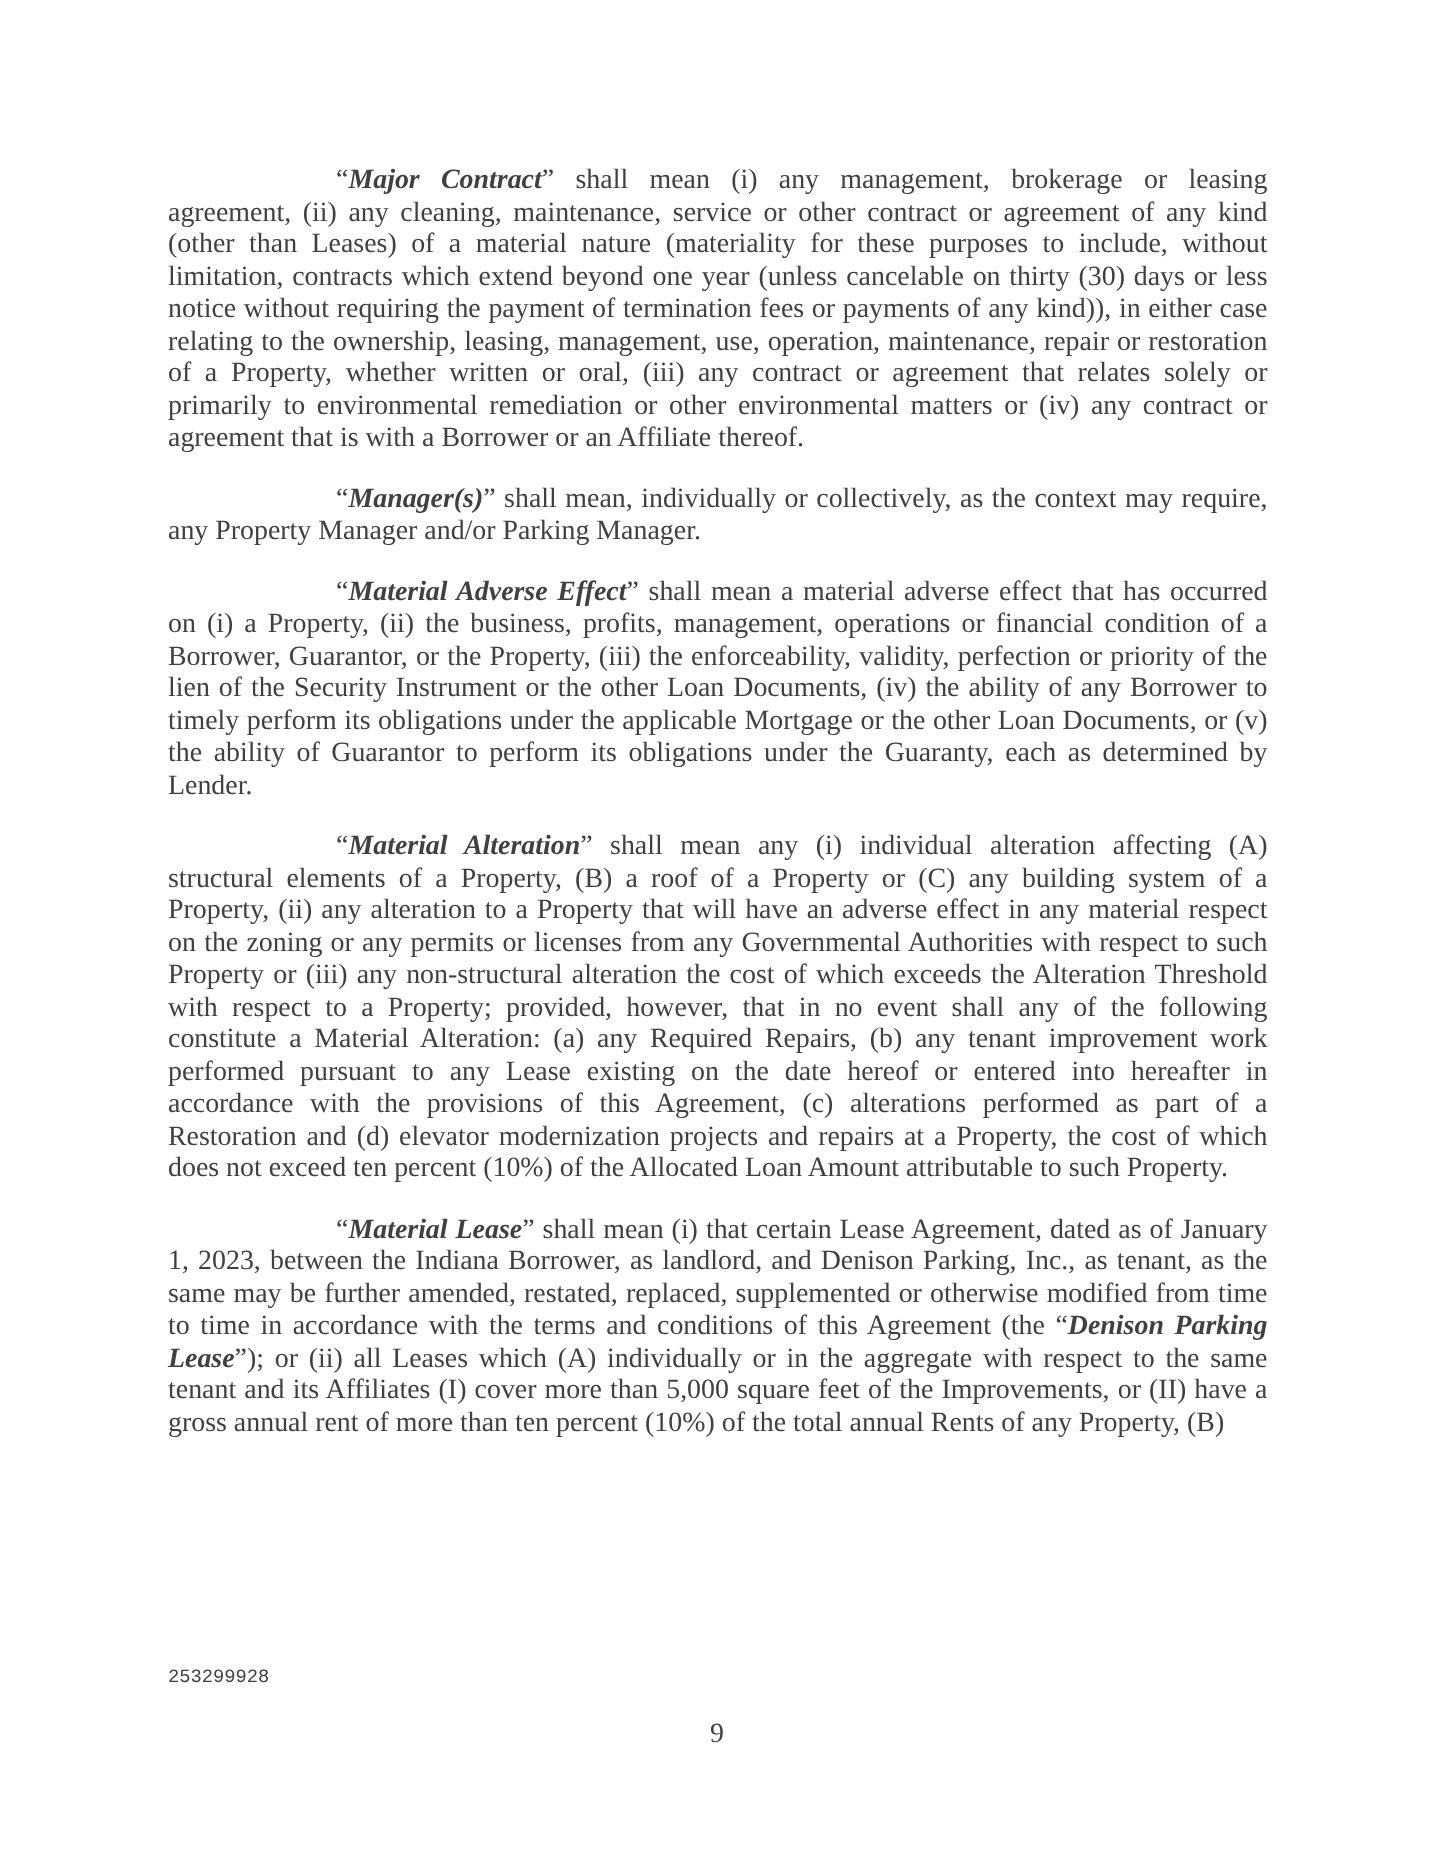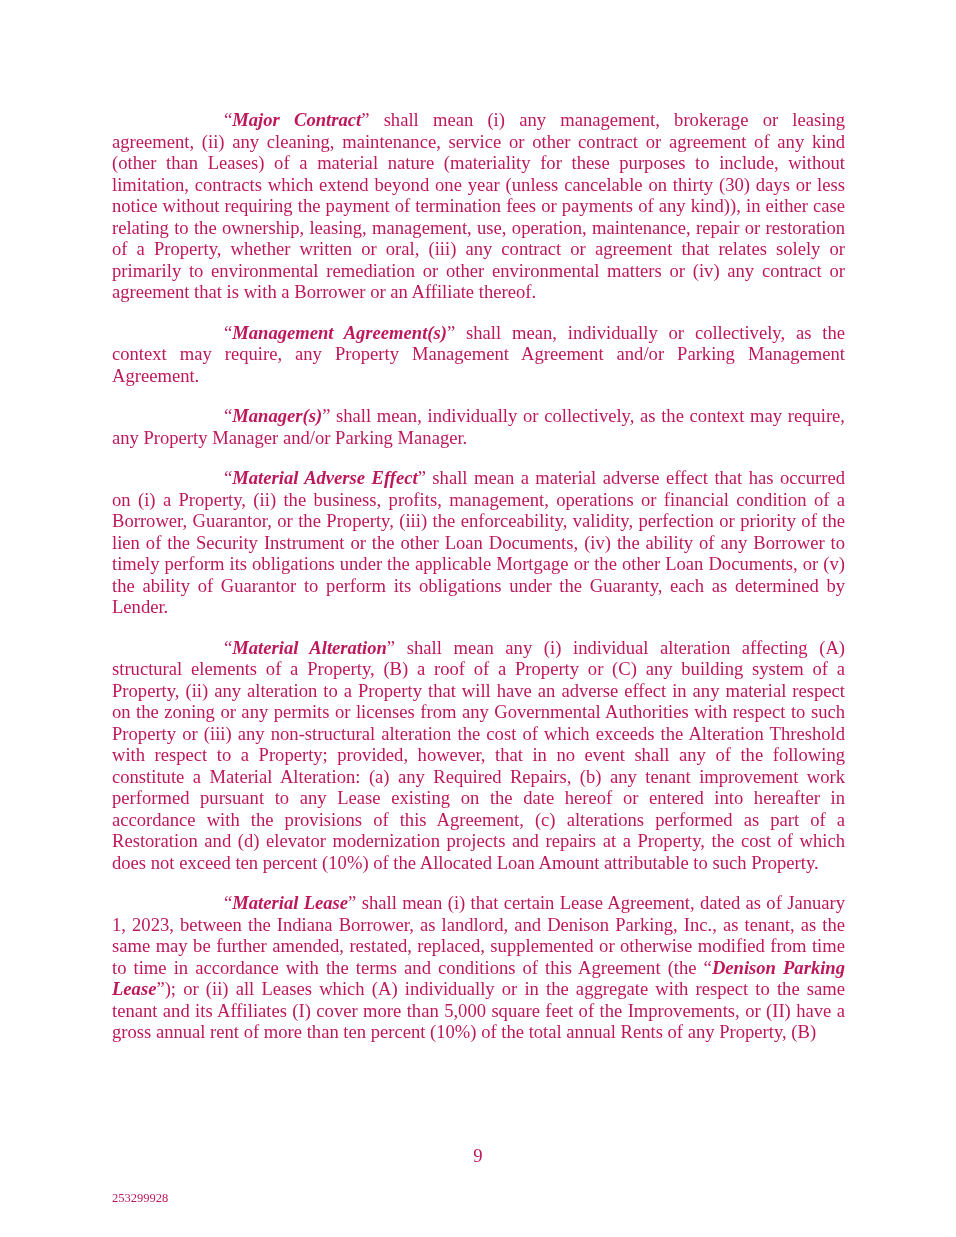--- a/index.html
+++ b/index.html
@@ -7,21 +7,21 @@
     padding: 0;
     background: #ffffff;
   }
   .page {
     position: relative;
     width: 956px;
     height: 1237px;
     background: #ffffff;
     overflow: hidden;
     font-family: "Liberation Serif", "DejaVu Serif", serif;
-    color: #be185d;
+    color: #404040;
   }
   .content {
     position: absolute;
     left: 112px;
     top: 109px;
     width: 733px;
     font-size: 18.6px;
     line-height: 21.5px;
     text-align: justify;
   }
@@ -41,32 +41,32 @@
     top: 1145px;
     left: 0;
     width: 956px;
     text-align: center;
     font-size: 18.6px;
     line-height: 21.5px;
   }
   .doc-id {
     position: absolute;
     left: 112px;
-    top: 1191px;
+    top: 1111px;
     font-size: 12.5px;
     line-height: 14px;
+    font-family: Liberation Mono, monospace;
   }
 </style>
 </head>
 <body>
 
 <div class="page">
   <div class="content">
     <p><span>“</span><span class="term">Major Contract</span><span>” shall mean (i) any management, brokerage or leasing agreement, (ii) any cleaning, maintenance, service or other contract or agreement of any kind (other than Leases) of a material nature (materiality for these purposes to include, without limitation, contracts which extend beyond one year (unless cancelable on thirty (30) days or less notice without requiring the payment of termination fees or payments of any kind)), in either case relating to the ownership, leasing, management, use, operation, maintenance, repair or restoration of a Property, whether written or oral, (iii) any contract or agreement that relates solely or primarily to environmental remediation or other environmental matters or (iv) any contract or agreement that is with a Borrower or an Affiliate thereof.</span></p>
-    <p><span>“</span><span class="term">Management Agreement(s)</span><span>” shall mean, individually or collectively, as the context may require, any Property Management Agreement and/or Parking Management Agreement.</span></p>
     <p><span>“</span><span class="term">Manager(s)</span><span>” shall mean, individually or collectively, as the context may require, any Property Manager and/or Parking Manager.</span></p>
     <p><span>“</span><span class="term">Material Adverse Effect</span><span>” shall mean a material adverse effect that has occurred on (i) a Property, (ii) the business, profits, management, operations or financial condition of a Borrower, Guarantor, or the Property, (iii) the enforceability, validity, perfection or priority of the lien of the Security Instrument or the other Loan Documents, (iv) the ability of any Borrower to timely perform its obligations under the applicable Mortgage or the other Loan Documents, or (v) the ability of Guarantor to perform its obligations under the Guaranty, each as determined by Lender.</span></p>
     <p><span>“</span><span class="term">Material Alteration</span><span>” shall mean any (i) individual alteration affecting (A) structural elements of a Property, (B) a roof of a Property or (C) any building system of a Property, (ii) any alteration to a Property that will have an adverse effect in any material respect on the zoning or any permits or licenses from any Governmental Authorities with respect to such Property or (iii) any non-structural alteration the cost of which exceeds the Alteration Threshold with respect to a Property; provided, however, that in no event shall any of the following constitute a Material Alteration: (a) any Required Repairs, (b) any tenant improvement work performed pursuant to any Lease existing on the date hereof or entered into hereafter in accordance with the provisions of this Agreement, (c) alterations performed as part of a Restoration and (d) elevator modernization projects and repairs at a Property, the cost of which does not exceed ten percent (10%) of the Allocated Loan Amount attributable to such Property.</span></p>
     <p><span>“</span><span class="term">Material Lease</span><span>” shall mean (i) that certain Lease Agreement, dated as of January 1, 2023, between the Indiana Borrower, as landlord, and Denison Parking, Inc., as tenant, as the same may be further amended, restated, replaced, supplemented or otherwise modified from time to time in accordance with the terms and conditions of this Agreement (the “</span><span class="term">Denison Parking Lease</span><span>”); or (ii) all Leases which (A) individually or in the aggregate with respect to the same tenant and its Affiliates (I) cover more than 5,000 square feet of the Improvements, or (II)  have a gross annual rent of more than ten percent (10%) of the total annual Rents of any Property, (B)</span></p>
   </div>
   <div class="page-number">9</div>
   <div class="doc-id">253299928</div>
 </div>
 
 </body></html>

